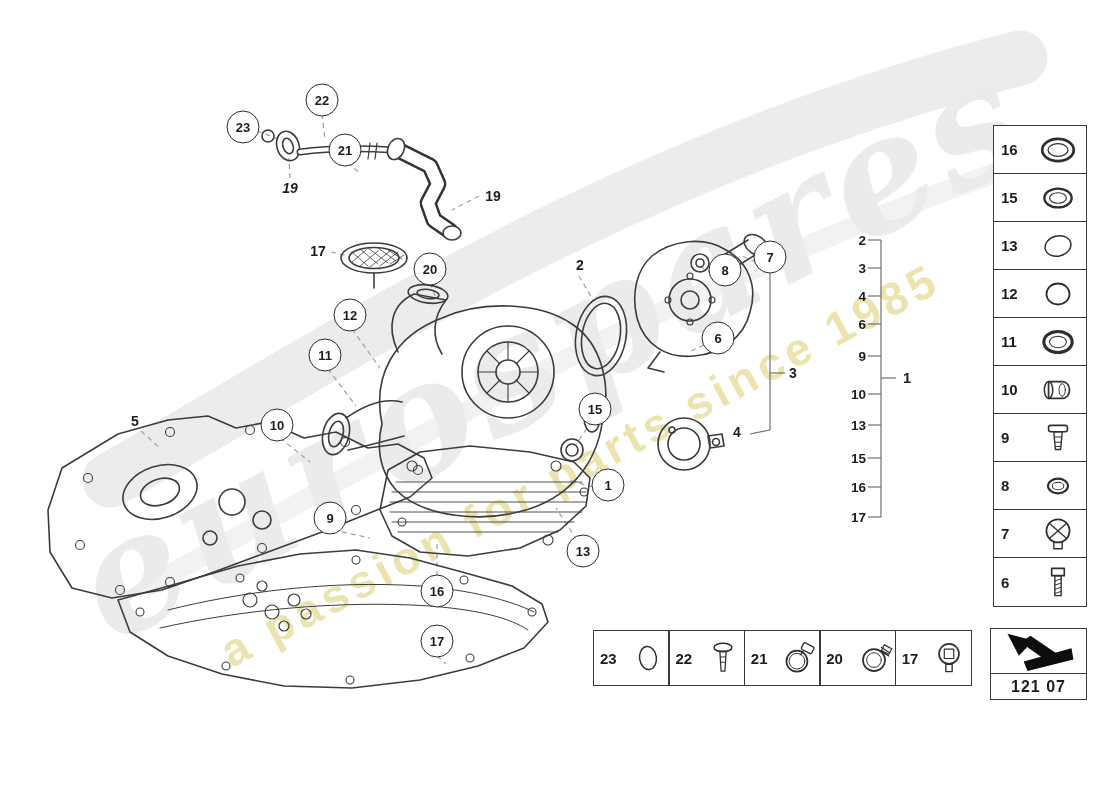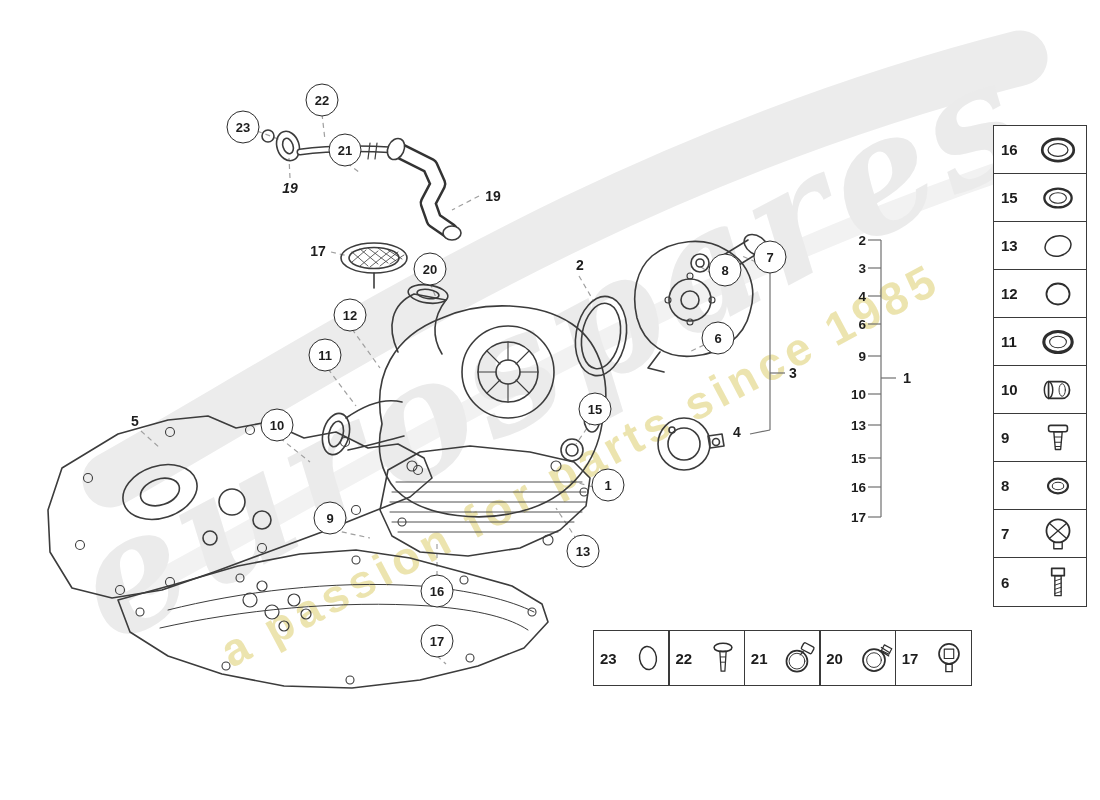--- a/index.html
+++ b/index.html
@@ -465,14 +465,24 @@
             <g fill="none" stroke="#2e2e2e" stroke-width="1.5" stroke-linejoin="round" stroke-linecap="round">
               <circle cx="20" cy="16" r="9.5" stroke-width="1.6"></circle>
               <rect x="15.5" y="11.5" width="9" height="9" stroke-width="1.1"></rect>
               <path d="M17,26 h6 v7 h-6 z" stroke-width="1.3"></path>
             </g>
           </svg>
         </span>
       </div>
     </div>
 
+  <div id="partcode">
+    <div class="pc-arrow">
+      <svg width="74" height="44" viewBox="0 0 76 46">
+        <polygon points="5,5 32,12 17,28" fill="#0d0d0d"></polygon>
+        <polygon points="19,14 29,7 60,28 50,36" fill="#0d0d0d"></polygon>
+        <polygon points="22,34 72,20 74,32 26,44" fill="#0d0d0d"></polygon>
+      </svg>
+    </div>
+    <div class="pc-label">121 07</div>
+  </div>
 
 </div>
 
 </body></html>

